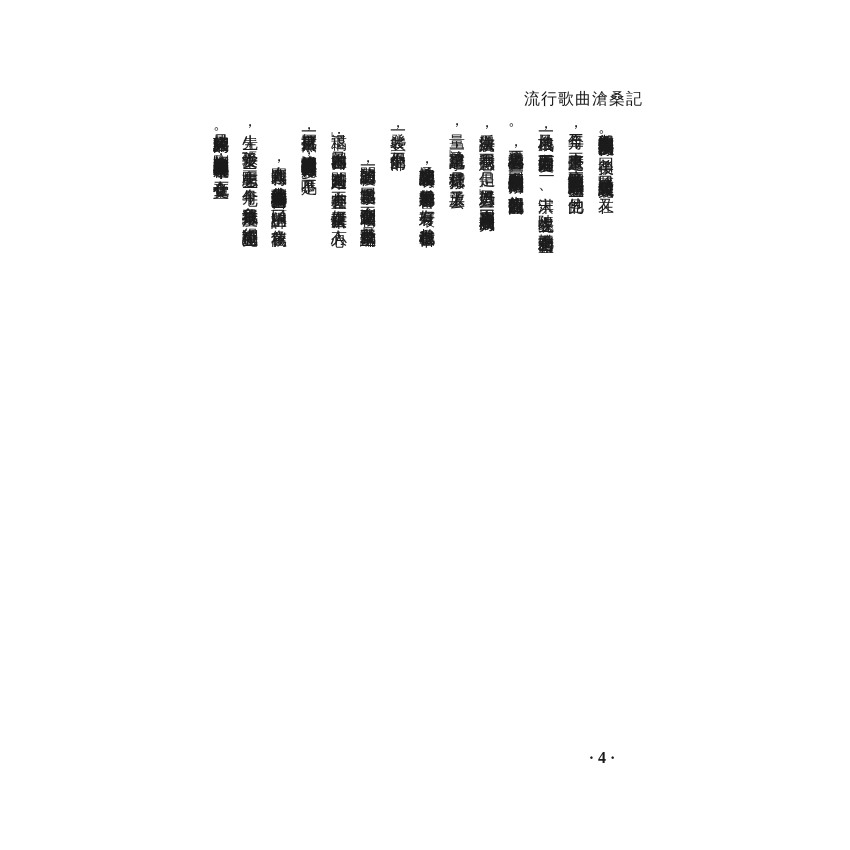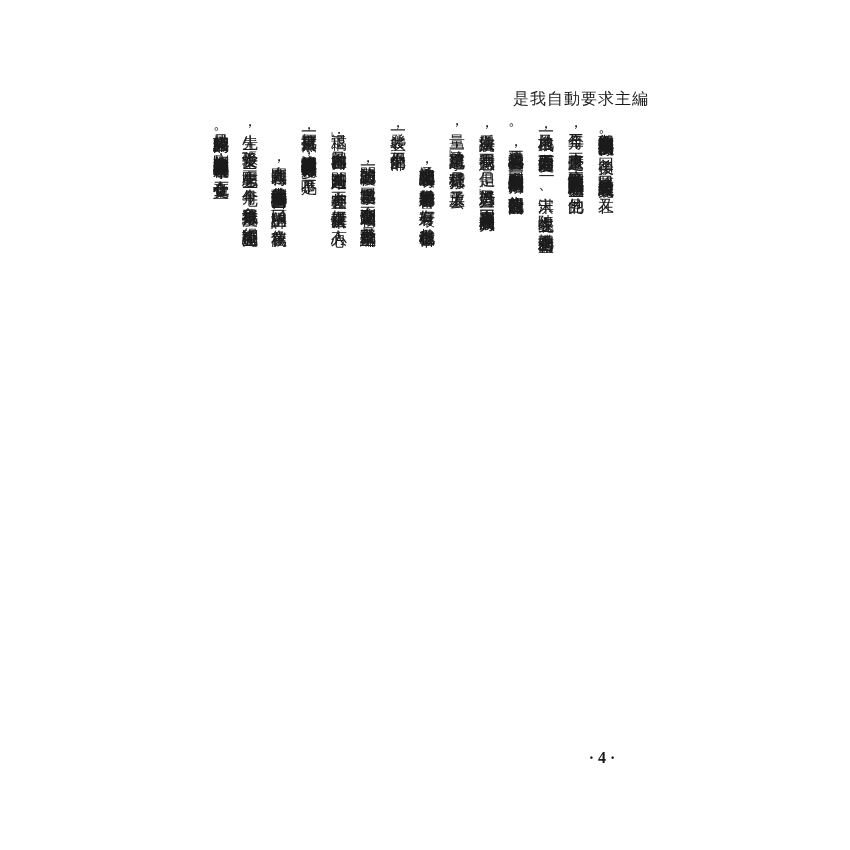--- a/index.html
+++ b/index.html
@@ -21,21 +21,21 @@
   .folio {
     position: absolute; left: 572px; top: 748px; width: 60px; height: 20px;
     font-family: "Liberation Serif", "DejaVu Serif", serif;
     font-size: 16px; font-weight: bold; color: #1a1a1a; text-align: center; line-height: 20px;
   }
 </style>
 </head>
 <body>
 
 <div class="page">
-  <div class="running-head">是我自動要求主編</div>
+  <div class="running-head">流行歌曲滄桑記</div>
 
   <div class="col" style="left:596px">與流行歌曲有直接間接關係的朋友。回美後，將「口述歷史」陸續發表完竣，又在</div>
   <div class="col" style="left:566px">今年三月，再度來臺之際，忙亂中又訪問了流行歌曲另一通人胡心靈先生，他的見</div>
   <div class="col" style="left:536px">地又自成一格，與香港方面的三位朋友——宋淇、陳蝶衣先生、姚莉女士不盡相同</div>
   <div class="col" style="left:506px">。這正是我衷心喜愛的，因爲我一向厭惡倒向一側的落帽風。胡先生對流行歌曲的</div>
   <div class="col" style="left:477px">看法與說法，我不盡同意，但是，「好風憑借力」，正因爲有這一層相反相成的力</div>
   <div class="col" style="left:447px">量，「滄桑記」這一風箏，是穩紮穩打，放上天去了。</div>
   <div class="col" style="left:417px">　　滄桑記陸續在人間發表時，幾乎每一篇都有廻響，有好有壞，我也趁機在書中</div>
   <div class="col" style="left:388px">發表一些，但不是全部的。</div>
   <div class="col" style="left:358px">　　訪問記的最後一篇，因爲字數過長，不適宜在副刊連載，是我自動要求主編「</div>

